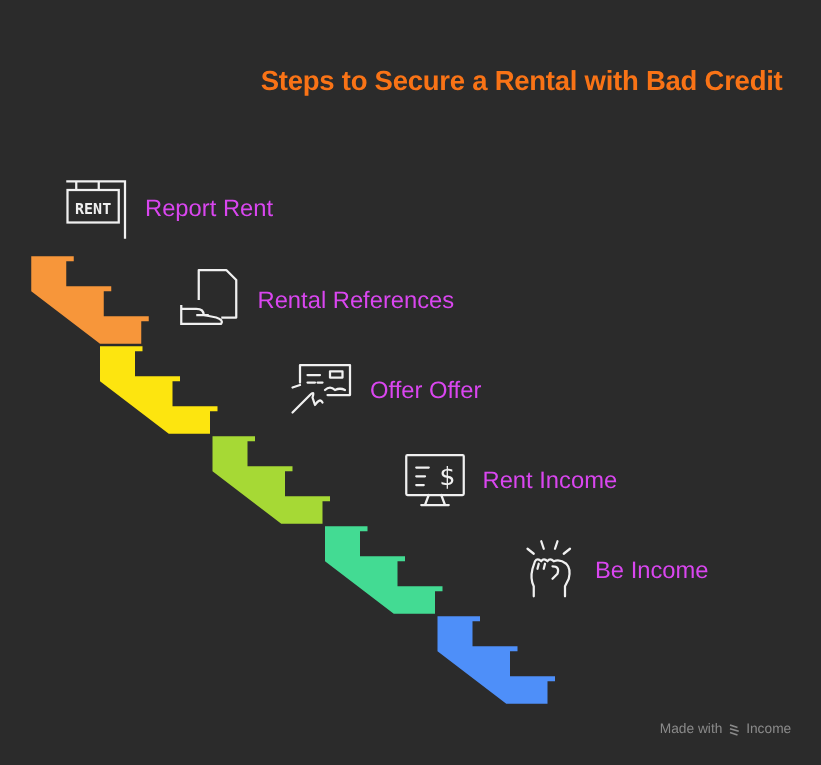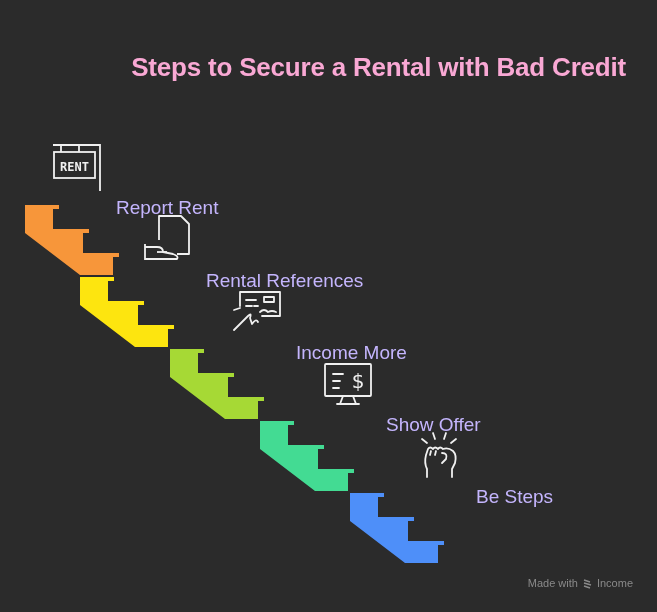--- a/index.html
+++ b/index.html
@@ -6,34 +6,33 @@
   body {
     width: 657px; height: 612px;
     background: #2b2b2b;
     position: relative;
     overflow: hidden;
     font-family: "Liberation Sans", "DejaVu Sans", sans-serif;
   }
   .title {
     position: absolute;
     right: 31px; top: 52px;
-    color: #f9a8d4;
+    color: #f97316;
     font-weight: bold;
-    font-size: 26px;
+    font-size: 22px;
     letter-spacing: -0.2px;
     white-space: nowrap;
     margin-left: 37px;
   }
   .stairs { position: absolute; left: 0; top: 0; }
   .step-label {
     position: absolute;
-    color: #c4b5fd;
+    color: #d946ef;
     font-size: 19px;
     white-space: nowrap;
-    margin-top: 40px;
   }
   .icon { position: absolute; }
   .footer {
     position: absolute;
     right: 24px; top: 577px;
     color: #8a8a8a;
     font-size: 11px;
     white-space: nowrap;
     display: flex; align-items: center; gap: 4px;
   }
@@ -77,40 +76,40 @@
 <svg class="icon" style="left:232px;top:290px" width="52" height="44" viewBox="0 0 52 44">
   <g fill="none" stroke="#f0f0f0" stroke-width="1.8" stroke-linecap="round" stroke-linejoin="round">
     <path d="M8,16 L8,2 L48,2 L48,26 L30,26"></path>
     <path d="M14,10 L24,10 M14,16 L20,16 M22,16 L26,16"></path>
     <rect x="32" y="7" width="10" height="5"></rect>
     <path d="M2,20 L8,18"></path>
     <path d="M2,40 L16,26 Q20,22 18,28 L20,34 Q24,28 26,32"></path>
     <path d="M28,22 Q32,18 36,22 Q40,20 44,22"></path>
   </g>
 </svg>
-<div class="step-label" style="left:296px;top:302px">Income More</div>
+<div class="step-label" style="left:296px;top:302px">Offer Offer</div>
 
 <svg class="icon" style="left:323px;top:362px" width="52" height="46" viewBox="0 0 52 46">
   <g fill="none" stroke="#f0f0f0" stroke-width="1.8" stroke-linecap="round">
     <rect x="2" y="2" width="46" height="32" rx="1"></rect>
     <path d="M20,34 L17,42 M30,34 L33,42 M14,42 L36,42"></path>
     <path d="M10,12 L20,12 M10,19 L17,19 M10,26 L16,26"></path>
   </g>
   <text x="35" y="26" text-anchor="middle" fill="#f0f0f0" font-family="'DejaVu Sans', sans-serif" font-size="20">$</text>
 </svg>
-<div class="step-label" style="left:386px;top:374px">Show Offer</div>
+<div class="step-label" style="left:386px;top:374px">Rent Income</div>
 
 <svg class="icon" style="left:418px;top:431px" width="44" height="50" viewBox="0 0 44 50">
   <g fill="none" stroke="#f0f0f0" stroke-width="1.8" stroke-linecap="round" stroke-linejoin="round">
     <path d="M4,8 L9,12 M15,2 L17,8 M28,2 L26,8 M38,8 L33,12"></path>
     <path d="M9,46 L9,38 Q6,32 8,24 L10,18 Q12,15 15,18 Q17,15 20,18 Q22,15 25,18 Q30,16 35,20 Q39,24 37,32 L34,38 L34,46"></path>
     <path d="M12,24 L13,20 M17,24 L18,20 M24,22 Q30,22 28,28 L24,32"></path>
   </g>
 </svg>
-<div class="step-label" style="left:476px;top:446px">Be Steps</div>
+<div class="step-label" style="left:476px;top:446px">Be Income</div>
 
 <div class="footer">
   <span>Made with</span>
   <svg width="11" height="11" viewBox="0 0 11 11">
     <g stroke="#8a8a8a" stroke-width="1.4" fill="none">
       <path d="M2,2 L8,4 M2,5 L9,7 M2,8 L8,10"></path>
     </g>
   </svg>
   <span>Income</span>
 </div>

